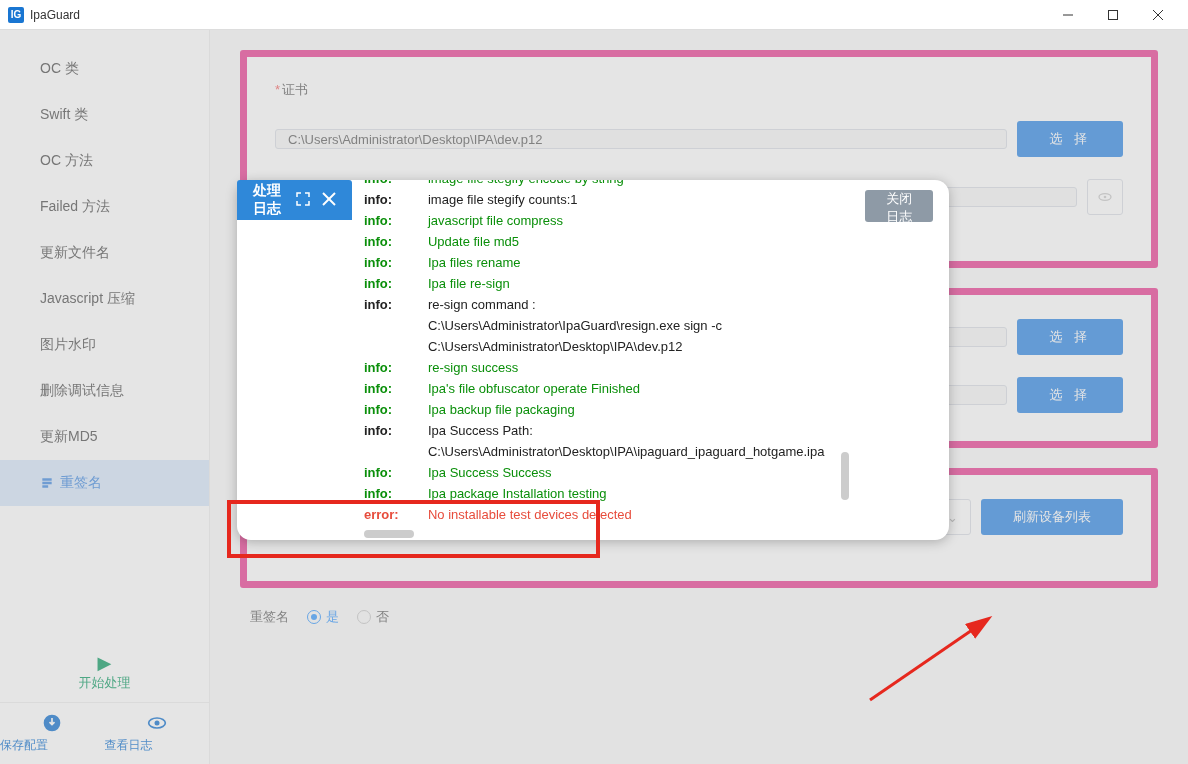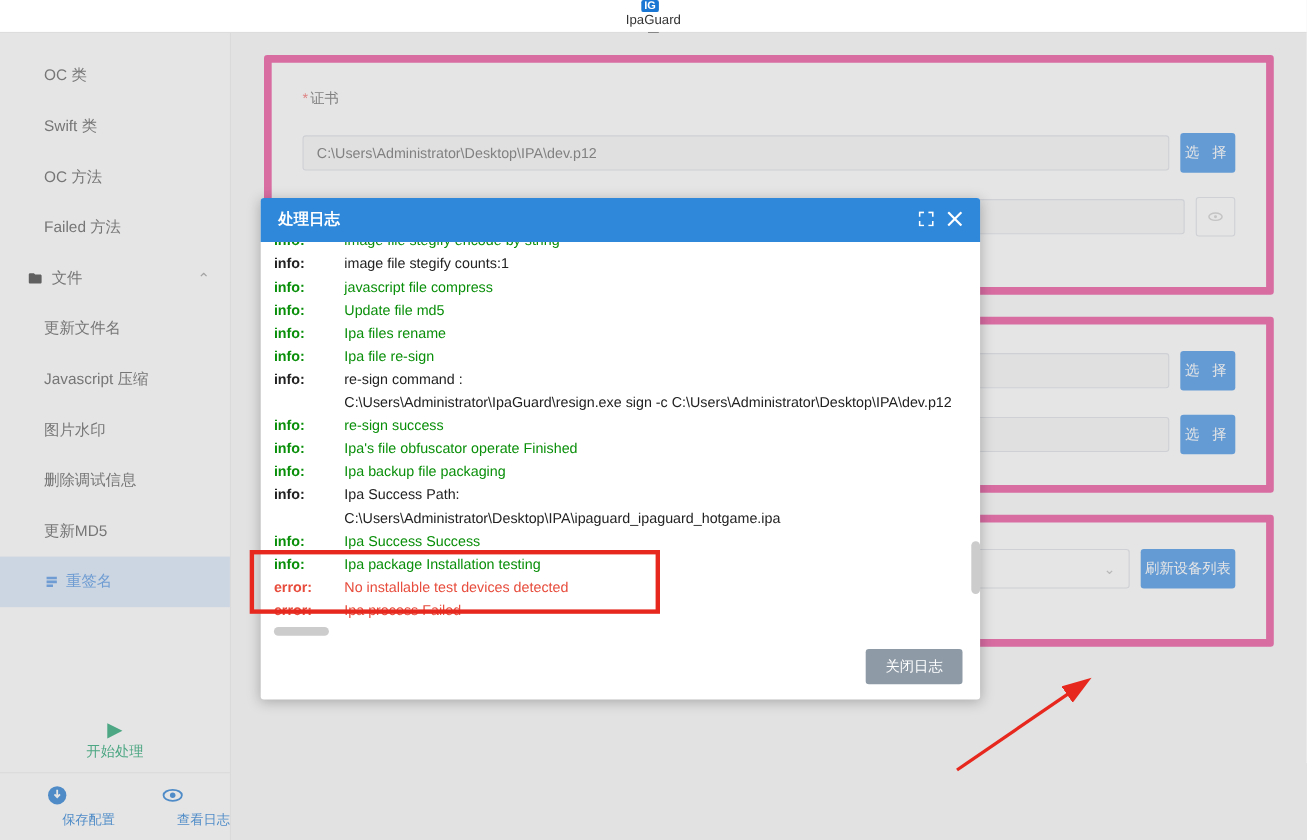--- a/index.html
+++ b/index.html
@@ -1,62 +1,62 @@
 <!DOCTYPE html>
 <html><head>
 <meta charset="utf-8">
 <style>
 * { box-sizing: border-box; margin: 0; padding: 0; }
 body { font-family: "Microsoft YaHei", Arial, sans-serif; font-size: 13px; background: #fff; overflow: hidden; width: 1188px; height: 764px; position: relative; }
 
 
-.titlebar { height: 30px; border-bottom: 1px solid #ddd; display: flex; align-items: center; padding: 0 8px; flex-direction: column; }
+.titlebar { height: 30px; border-bottom: 1px solid #ddd; display: flex; align-items: center; padding: 0 8px; }
 .titlebar .logo { width: 16px; height: 16px; background: #1976d2; border-radius: 2px; margin-right: 6px; display: flex; align-items: center; justify-content: center; color: #fff; font-size: 10px; font-weight: bold; }
 .titlebar .title { flex: 1; font-size: 12px; color: #333; }
 .titlebar .win-btn { width: 45px; height: 30px; display: flex; align-items: center; justify-content: center; color: #333; cursor: pointer; }
 .titlebar .win-btn svg { width: 10px; height: 10px; }
 
 
 .container { display: flex; height: 734px; }
 .sidebar { width: 210px; background: #fff; border-right: 1px solid #eee; display: flex; flex-direction: column; }
 .nav { flex: 1; padding-top: 16px; }
 .nav-item { display: flex; align-items: center; padding: 14px 18px 14px 40px; color: #555; cursor: pointer; font-size: 14px; }
 .nav-item.top { padding-left: 25px; font-weight: normal; display: flex; align-items: center; gap: 8px;}
 .nav-item.active { background: #d9e8fb; color: #4a90e2; }
 .nav-item .arrow { margin-left: auto; color: #999; }
 .folder-icon { width: 14px; height: 14px; display:inline-block; }
 .folder-icon svg { width: 14px; height: 14px; }
 .start-btn { text-align: center; padding: 10px 0; color: #17a06a; cursor: pointer; }
 .start-btn .tri { color: #17a06a; font-size: 18px; }
 .bottom-bar { display: flex; border-top: 1px solid #eee; }
-.bottom-btn { flex: 1; text-align: right; padding: 10px 0; color: #1976d2; font-size: 12px; cursor: pointer; }
+.bottom-btn { flex: 1; text-align: left; padding: 10px 0; color: #1976d2; font-size: 12px; cursor: pointer; }
 .bottom-btn .circ { display: block; width: 20px; height: 20px; margin: 0 auto 4px; }
 
 
 .main { flex: 1; background: #fafafa; padding: 20px 30px; overflow: hidden; position: relative; }
 .card { background: #fff; border: 7px solid #ec4899; border-radius: 3px; padding: 24px 28px; margin-bottom: 20px; }
 .form-row { display: flex; align-items: center; margin-bottom: 22px; }
 .form-label { width: 70px; color: #666; font-size: 13px; }
 .form-label .req { color: #f56c6c; margin-right: 2px; }
-.form-input { flex: 1; height: 32px; border: 1px solid #dcdfe6; border-radius: 3px; padding: 0 12px; color: #666; font-size: 13px; background: #f7f7f7; }
+.form-input { flex: 1; height: 20px; border: 1px solid #dcdfe6; border-radius: 3px; padding: 0 12px; color: #666; font-size: 13px; background: #f7f7f7; }
 .select-input { flex: 1; height: 36px; border: 1px solid #dcdfe6; border-radius: 3px; padding: 0 12px; color: #666; font-size: 13px; display: flex; align-items: center; justify-content: space-between; background: #fff;}
-.btn { height: 36px; padding: 0 4px; background: #3a8ee6; color: #fff; border: none; border-radius: 3px; margin-left: 10px; cursor: pointer; font-size: 13px; letter-spacing: 4px; text-align: right; }
+.btn { height: 36px; padding: 0 32px; background: #3a8ee6; color: #fff; border: none; border-radius: 3px; margin-left: 10px; cursor: pointer; font-size: 13px; letter-spacing: 4px; text-align: right; }
 .radio-row { display: flex; align-items: center; gap: 18px; }
 .radio-label { color: #666; }
 .radio-opt { display: flex; align-items: center; gap: 5px; color: #409eff; }
 .radio-opt.sel .dot { border-color:#409eff; }
 .dot { width:14px; height:14px; border-radius:50%; border:1px solid #ccc; display:inline-flex; align-items:center; justify-content:center;}
 .dot.filled::after { content:""; width:6px; height:6px; border-radius:50%; background:#409eff; }
 .eye-btn { width: 36px; height: 36px; border: 1px solid #dcdfe6; border-radius: 3px; margin-left: 10px; display:flex; align-items:center; justify-content:center; color:#ccc; cursor:pointer;}
 
 
 .dim { position: absolute; inset: 30px 0 0 0; background: rgba(180,180,180,0.35); pointer-events:none; }
 
 
-.dialog { position: absolute; left: 237px; top: 180px; width: 654px; background: #fff; border-radius: 3px; box-shadow: 0 2px 12px rgba(0,0,0,0.25); z-index: 10; display: flex; flex-direction: column; }
+.dialog { position: absolute; left: 237px; top: 180px; width: 712px; background: #fff; border-radius: 14px; box-shadow: 0 2px 12px rgba(0,0,0,0.25); z-index: 10; display: flex; }
 .dialog-header { height: 40px; background: #2f88d9; color: #fff; display: flex; align-items: center; padding: 0 16px; font-size: 14px; font-weight: bold; border-radius: 3px 3px 0 0;}
 .dialog-header .sp { flex:1; }
 .dialog-header .ic { margin-left: 12px; cursor:pointer; }
 .dialog-body { padding: 0 12px 6px 12px; height: 360px; overflow: hidden; position: relative; }
 .log-area { height: 350px; overflow: hidden; position:relative; }
 .log-row { display: flex; font-size: 13px; line-height: 21px; }
 .log-level { width: 64px; font-weight: bold; }
 .lvl-info-g { color: #0a8f0a; }
 .lvl-info-b { color: #222; }
 .lvl-error { color: #e74c3c; font-weight:bold; }
@@ -109,27 +109,20 @@
       <div class="nav-item">
           <span>Swift 类</span>
         </div>
       <div class="nav-item">
           <span>OC 方法</span>
         </div>
       <div class="nav-item">
           <span>Failed 方法</span>
         </div>
 
-      <div class="nav-item top">
-        <span class="folder-icon"><svg viewBox="0 0 24 24">
-              <path fill="#333" d="M10 4H4c-1.1 0-2 .9-2 2v12c0 1.1.9 2 2 2h16c1.1 0 2-.9 2-2V8c0-1.1-.9-2-2-2h-8l-2-2z"></path>
-            </svg></span>
-        <span>文件</span>
-        <span class="arrow">⌃</span>
-      </div>
 
       <div class="nav-item">
           <span>更新文件名</span>
         </div>
       <div class="nav-item">
           <span>Javascript 压缩</span>
         </div>
       <div class="nav-item">
           <span>图片水印</span>
         </div>

